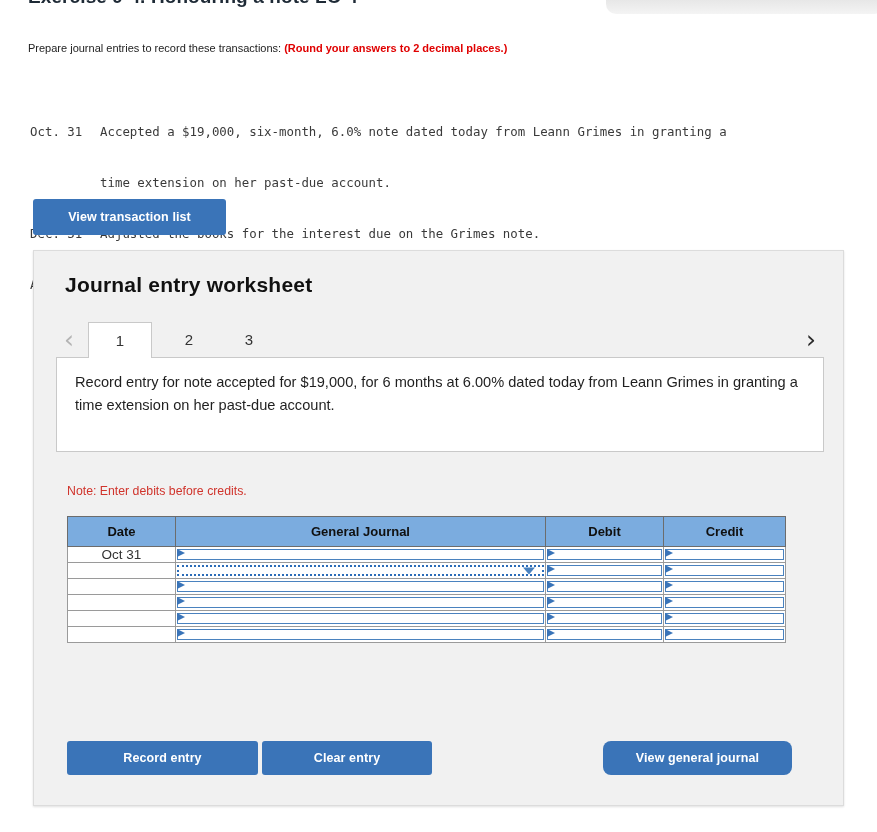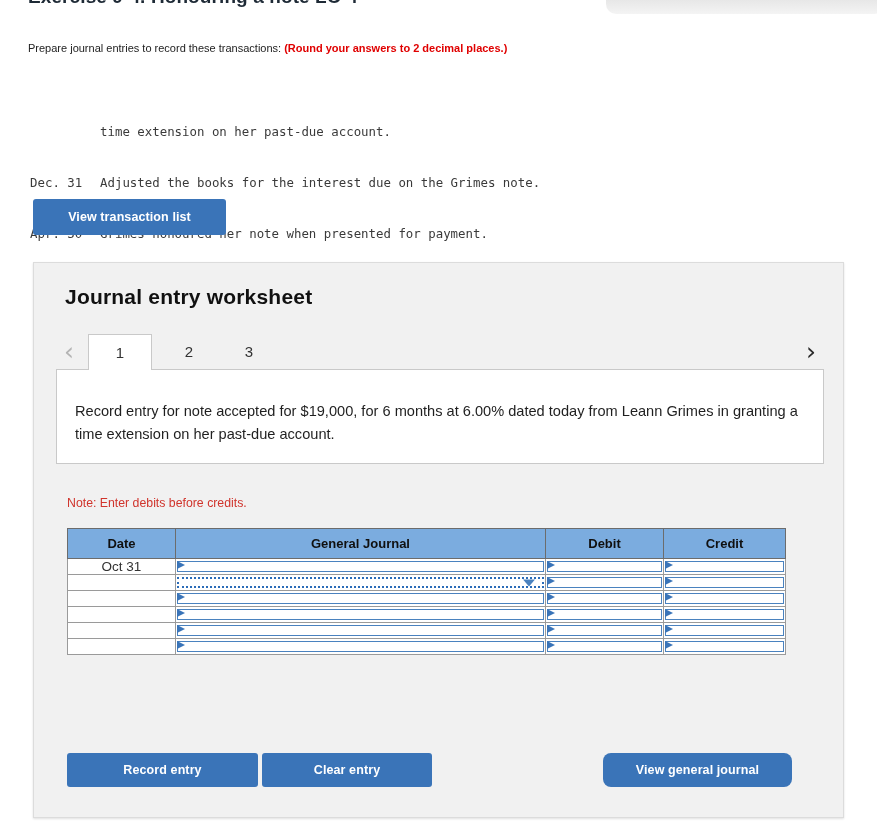--- a/index.html
+++ b/index.html
@@ -101,21 +101,20 @@
   
   .panel {
     position: absolute;
     top: 250px;
     left: 33px;
     width: 811px;
     height: 556px;
     background: #f1f1f1;
     border: 1px solid #dcdcdc;
     box-shadow: 0 1px 2px rgba(0,0,0,.12);
-    margin-top: 12px;
   }
 
   .panel-title {
     position: absolute;
     top: 22px;
     left: 31px;
     font-size: 21px;
     font-weight: bold;
     color: #111111;
     letter-spacing: .2px;
@@ -178,21 +177,21 @@
     top: 106px;
     left: 22px;
     width: 768px;
     height: 95px;
     background: #ffffff;
     border: 1px solid #c9c9c9;
     z-index: 1;
   }
   .desc-text {
     position: absolute;
-    top: 30px;
+    top: 13px;
     left: 18px;
     right: 20px;
     font-size: 14.6px;
     line-height: 23px;
     color: #1f1f1f;
   }
 
   .note-line {
     position: absolute;
     top: 233px;
@@ -287,20 +286,21 @@
   <div class="top-right-panel"></div>
 
   <div class="exercise-title">Exercise 9-4. Honouring a note LO 4</div>
 
   <div class="prompt">
     <span>Prepare journal entries to record these transactions:</span>
     <span class="round-note">(Round your answers to 2 decimal places.)</span>
   </div>
 
   <div class="txn-block">
+    <span class="txn-row"><span class="txn-date">Oct. 31</span><span class="txn-desc">Accepted a $19,000, six-month, 6.0% note dated today from Leann Grimes in granting a</span></span>
     <span class="txn-cont">time extension on her past-due account.</span>
     <span class="txn-row"><span class="txn-date">Dec. 31</span><span class="txn-desc">Adjusted the books for the interest due on the Grimes note.</span></span>
     <span class="txn-row"><span class="txn-date">Apr. 30</span><span class="txn-desc">Grimes honoured her note when presented for payment.</span></span>
   </div>
 
   <button class="btn view-txn-btn">View transaction list</button>
 
   <div class="panel">
 
     <div class="panel-title">Journal entry worksheet</div>

